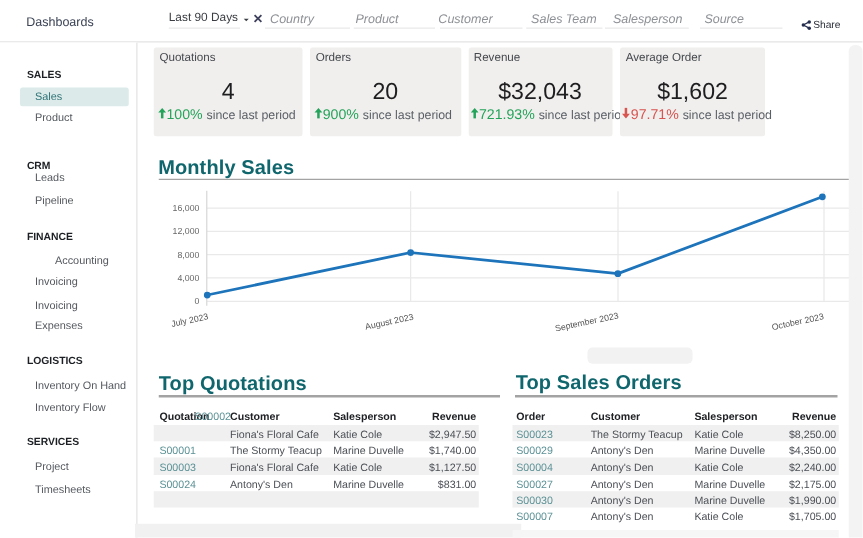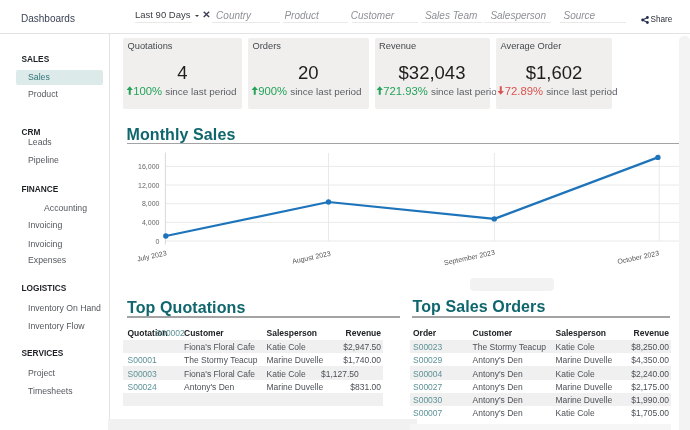--- a/index.html
+++ b/index.html
@@ -104,21 +104,21 @@
   <div class="cnum">$32,043</div>
   <div class="cpct" style="left:1.2px;"><svg width="7.5" height="9" viewBox="0 0 7.5 9" style="vertical-align:-0.2px;">
         <path d="M3.75 0.3 L6.9 4.0 L4.75 4.0 L4.75 8.8 L2.75 8.8 L2.75 4.0 L0.6 4.0 Z" fill="#24a35a"></path>
       </svg><span class="up">721.93%</span> <span class="grey">since last period</span></div>
 </div>
 <div class="abs card" style="left:496px;width:116px;">
   <div class="clabel">Average Order</div>
   <div class="cnum">$1,602</div>
   <div class="cpct" style="left:1.2px;"><svg width="7.5" height="9" viewBox="0 0 7.5 9" style="vertical-align:-0.2px;">
         <path d="M3.75 8.7 L6.9 5.0 L4.75 5.0 L4.75 0.2 L2.75 0.2 L2.75 5.0 L0.6 5.0 Z" fill="#d9534f"></path>
-      </svg><span class="dn">72.89%</span> <span class="grey">since last period</span></div>
+      </svg><span class="dn">97.71%</span> <span class="grey">since last period</span></div>
 </div>
 
 <div class="abs title" style="left:126.5px;top:127.5px;">Monthly Sales</div>
 <div class="abs hr" style="left:126.5px;top:142.5px;width:557px;"></div>
 
 <svg class="abs" style="left:110px;top:148px;" width="580" height="127" viewBox="0 0 580 127">
   <g stroke="#e9e9e9" stroke-width="1">
     <line x1="55.4" y1="18.4" x2="580" y2="18.4"></line>
     <line x1="55.4" y1="37.05" x2="580" y2="37.05"></line>
     <line x1="55.4" y1="55.7" x2="580" y2="55.7"></line>
@@ -171,21 +171,21 @@
 <div class="td" style="left:321px;top:341.9px;width:60px;text-align:right;">$2,947.50</div>
 
 <div class="td tlink" style="left:127.5px;top:355.2px;">S00001</div>
 <div class="td" style="left:184px;top:355.2px;">The Stormy Teacup</div>
 <div class="td" style="left:266.5px;top:355.2px;">Marine Duvelle</div>
 <div class="td" style="left:321px;top:355.2px;width:60px;text-align:right;">$1,740.00</div>
 
 <div class="td tlink" style="left:127.5px;top:368.5px;">S00003</div>
 <div class="td" style="left:184px;top:368.5px;">Fiona's Floral Cafe</div>
 <div class="td" style="left:266.5px;top:368.5px;">Katie Cole</div>
-<div class="td" style="left:321px;top:368.5px;width:60px;text-align:left;">$1,127.50</div>
+<div class="td" style="left:321px;top:368.5px;width:60px;text-align:right;">$1,127.50</div>
 
 <div class="td tlink" style="left:127.5px;top:381.8px;">S00024</div>
 <div class="td" style="left:184px;top:381.8px;">Antony's Den</div>
 <div class="td" style="left:266.5px;top:381.8px;">Marine Duvelle</div>
 <div class="td" style="left:321px;top:381.8px;width:60px;text-align:right;">$831.00</div>
 
 <div class="abs" style="left:108px;top:419.3px;width:309px;height:10.7px;background:#f1f1f1;"></div>
 
 <div class="abs title" style="left:412.5px;top:300px;">Top Sales Orders</div>
 <div class="abs hr" style="left:411.5px;top:316px;width:258px;height:1.5px;"></div>

